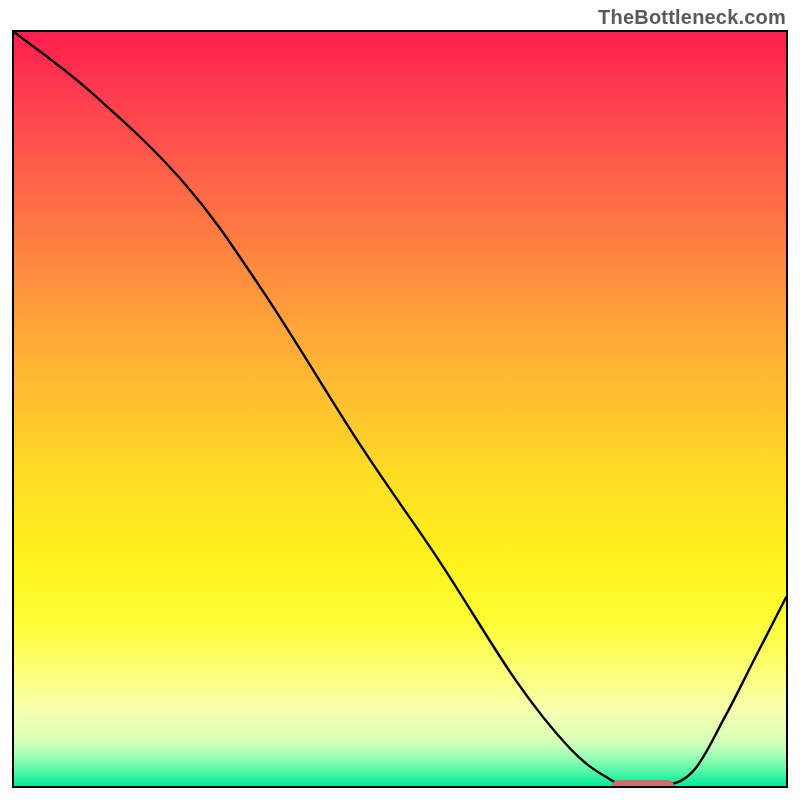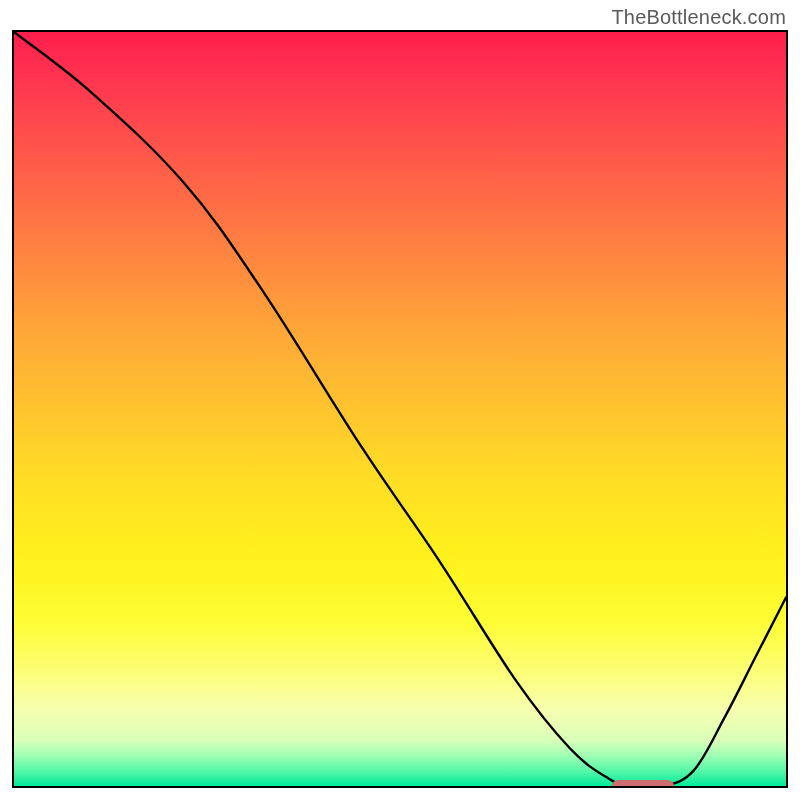--- a/index.html
+++ b/index.html
@@ -9,21 +9,21 @@
     background: #ffffff;
     position: relative;
     font-family: Arial, sans-serif;
     overflow: hidden;
   }
   .watermark {
     position: absolute;
     top: 6px;
     right: 14px;
     font-size: 20px;
-    font-weight: normal;
+    font-weight: bold;
     color: #5a5a5a;
     letter-spacing: 0.2px;
     z-index: 5;
   }
   .plot-frame {
     position: absolute;
     left: 12px;
     top: 30px;
     width: 776px;
     height: 758px;

